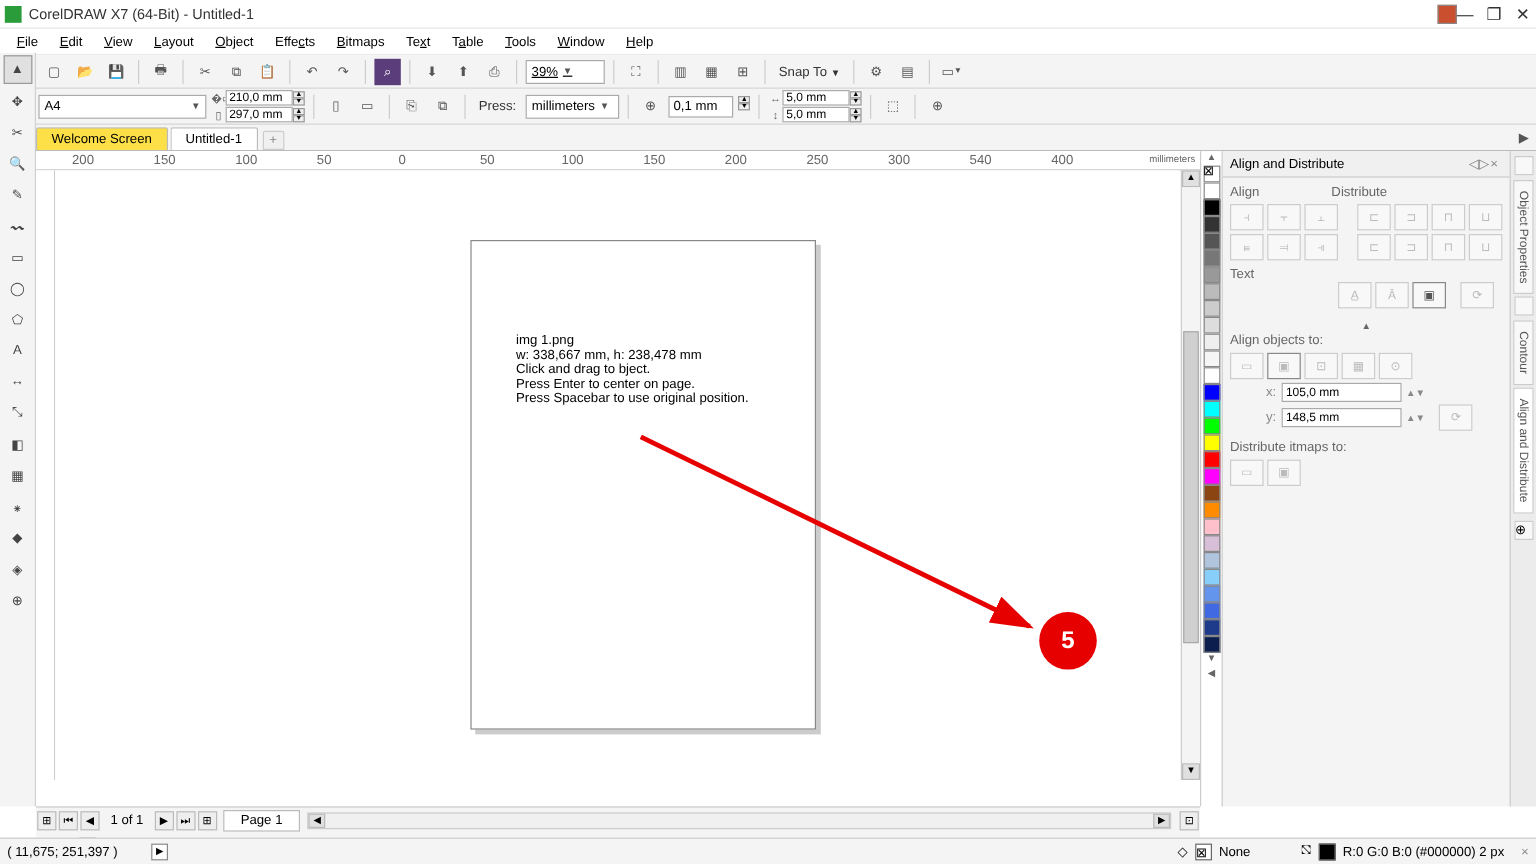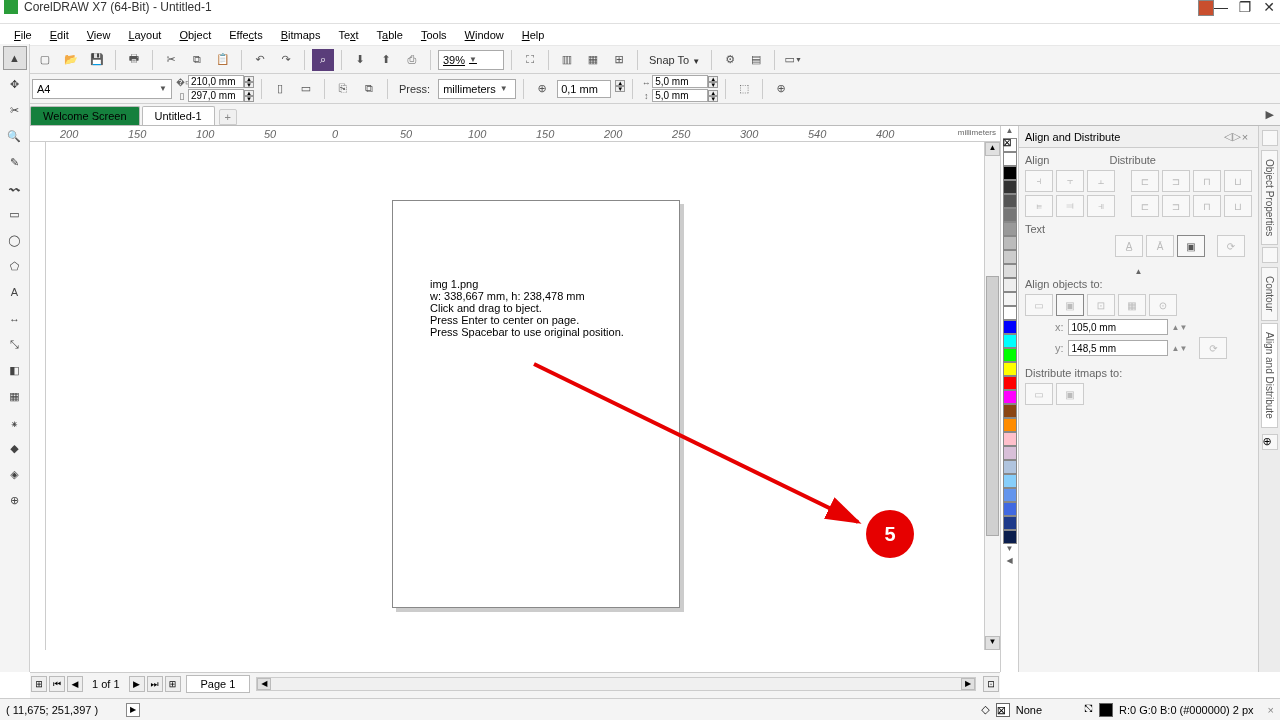--- a/index.html
+++ b/index.html
@@ -1,17 +1,17 @@
 <!DOCTYPE html>
 <html><head>
 <meta charset="utf-8">
 <style>
 * { margin: 0; padding: 0; box-sizing: border-box; font-family: "Segoe UI", Tahoma, sans-serif; font-size: 11px; }
 body { width: 1280px; height: 720px; background: #fff; overflow: hidden; position: relative; }
-.titlebar { height: 24px; background: #fff; display: flex; align-items: flex-start; padding: 0 4px; border-bottom: 1px solid #e0e0e0; }
+.titlebar { height: 24px; background: #fff; display: flex; align-items: center; padding: 0 4px; border-bottom: 1px solid #e0e0e0; }
 .titlebar .logo { width: 14px; height: 14px; background: #2a9d3a; margin-right: 6px; display:inline-block; }
 .titlebar .title { flex: 1; font-size: 12px; color: #333; }
 .titlebar .winbtns { display: flex; gap: 10px; align-items: center; }
 .titlebar .winbtns span { width: 14px; height: 14px; display: inline-flex; align-items:center; justify-content:center; color:#333; font-size:14px; cursor:pointer;}
 .user-icon { width:16px; height:16px; background:#c94f2e; border:1px solid #888; }
 .menubar { height: 22px; display: flex; align-items: center; padding: 0 6px; gap: 2px; background:#fff; border-bottom:1px solid #e8e8e8;}
 .menubar .item { padding: 2px 8px; cursor: pointer; }
 .menubar .item u { text-decoration: underline; }
 .toolbar1 { height: 28px; background: #f4f4f4; border-bottom: 1px solid #d0d0d0; display: flex; align-items: center; padding: 0 4px; gap: 4px; }
 .tbtn { width: 22px; height: 22px; background: #f4f4f4; border: 1px solid transparent; display:inline-flex; align-items:center; justify-content:center; cursor:pointer; color:#555;}
@@ -20,31 +20,31 @@
 .combo .arrow { margin-left:4px; font-size:8px; color:#555;}
 .toolbar2 { height: 30px; background: #f4f4f4; border-bottom: 1px solid #d0d0d0; display: flex; align-items: center; padding: 0 4px 0 32px; gap: 4px; }
 .dimbox { display:flex; flex-direction:column; gap:1px;}
 .dimrow { display:flex; align-items:center; height:13px;}
 .dimrow .ico { width:12px; text-align:center; color:#666; font-size:9px;}
 .dimrow input { width:56px; height:13px; border:1px solid #aaa; font-size:10px; padding:0 2px;}
 .spin { width:10px; display:flex; flex-direction:column; }
 .spin span{ height:6px; border:1px solid #999; background:#eee; font-size:6px; line-height:4px; text-align:center;}
 .label { color:#333; padding:0 4px;}
 .tabbar { height: 22px; background: #f4f4f4; display: flex; align-items: flex-end; padding-left: 30px; border-bottom: 1px solid #bbb; position:relative;}
-.tab { padding: 3px 12px; border: 1px solid #bbb; border-bottom: none; background: #15803d; margin-right: 2px; cursor:pointer; border-radius:2px 2px 0 0;}
+.tab { padding: 3px 12px; border: 1px solid #bbb; border-bottom: none; background: #fde047; margin-right: 2px; cursor:pointer; border-radius:2px 2px 0 0;}
 .tab.active { background: #fff; }
 .tab-add { width:18px; height:16px; border:1px solid #ccc; background:#f0f0f0; text-align:center; line-height:14px; border-radius:2px 2px 0 0; cursor:pointer; margin-left:2px; color:#888;}
 .tabbar .ar-right { position:absolute; right:6px; top:4px; color:#555; cursor:pointer;}
 .workarea { position:absolute; top: 126px; left:0; right:0; bottom: 48px; display:flex; }
 .toolbox { width: 30px; background: #f4f4f4; border-right: 1px solid #d0d0d0; display:flex; flex-direction:column; align-items:center; padding-top:2px; gap:2px; position:absolute; top:44px; left:0; bottom:48px; z-index:5;}
 .toolbox .tool { width:24px; height:24px; display:flex; align-items:center; justify-content:center; cursor:pointer; color:#444; border:1px solid transparent;}
 .toolbox .tool.sel { background:#e0e0e0; border-color:#999;}
 .canvas-wrap { flex:1; position:relative; background:#fff; margin-left:30px; margin-right:280px;}
 .hruler { height:16px; background:#fff; border-bottom:1px solid #ccc; position:relative; overflow:hidden; font-size:8px; color:#666;}
-.hruler .tick { position:absolute; top:2px;font-style:italic;}
+.hruler .tick { position:absolute; top:2px;}
 .hruler .unit { position:absolute; right:4px; top:2px; font-size:8px;}
 .vruler { width:16px; position:absolute; left:0; top:16px; bottom:22px; background:#fff; border-right:1px solid #ccc;}
 .canvas { position:absolute; left:16px; top:16px; right:18px; bottom:22px; background:#fff; overflow:hidden;}
 .page { position:absolute; left:346px; top:58px; width:288px; height:408px; background:#fff; border:1px solid #888; box-shadow:4px 4px 0 #ccc;}
 .tooltip { position:absolute; left:384px; top:136px; font-size:10px; color:#000; line-height:12px; background:#fff;}
 .arrow-line { position:absolute; left:488px; top:222px; width:336px; height:170px; }
 .circle5 { position:absolute; width:48px; height:48px; background:#e60000; border-radius:50%; display:flex; align-items:center; justify-content:center; color:#fff; font-weight:bold; font-size:20px; left:820px; top:368px;}
 .vscroll { position:absolute; right:0; top:16px; bottom:22px; width:16px; background:#f0f0f0; border-left:1px solid #ccc; display:flex; flex-direction:column;}
 .vscroll .btn{ height:14px; background:#e0e0e0; border:1px solid #bbb; text-align:center; font-size:8px; cursor:pointer;}
 .vscroll .track{ flex:1; background:#f4f4f4; position:relative;}

